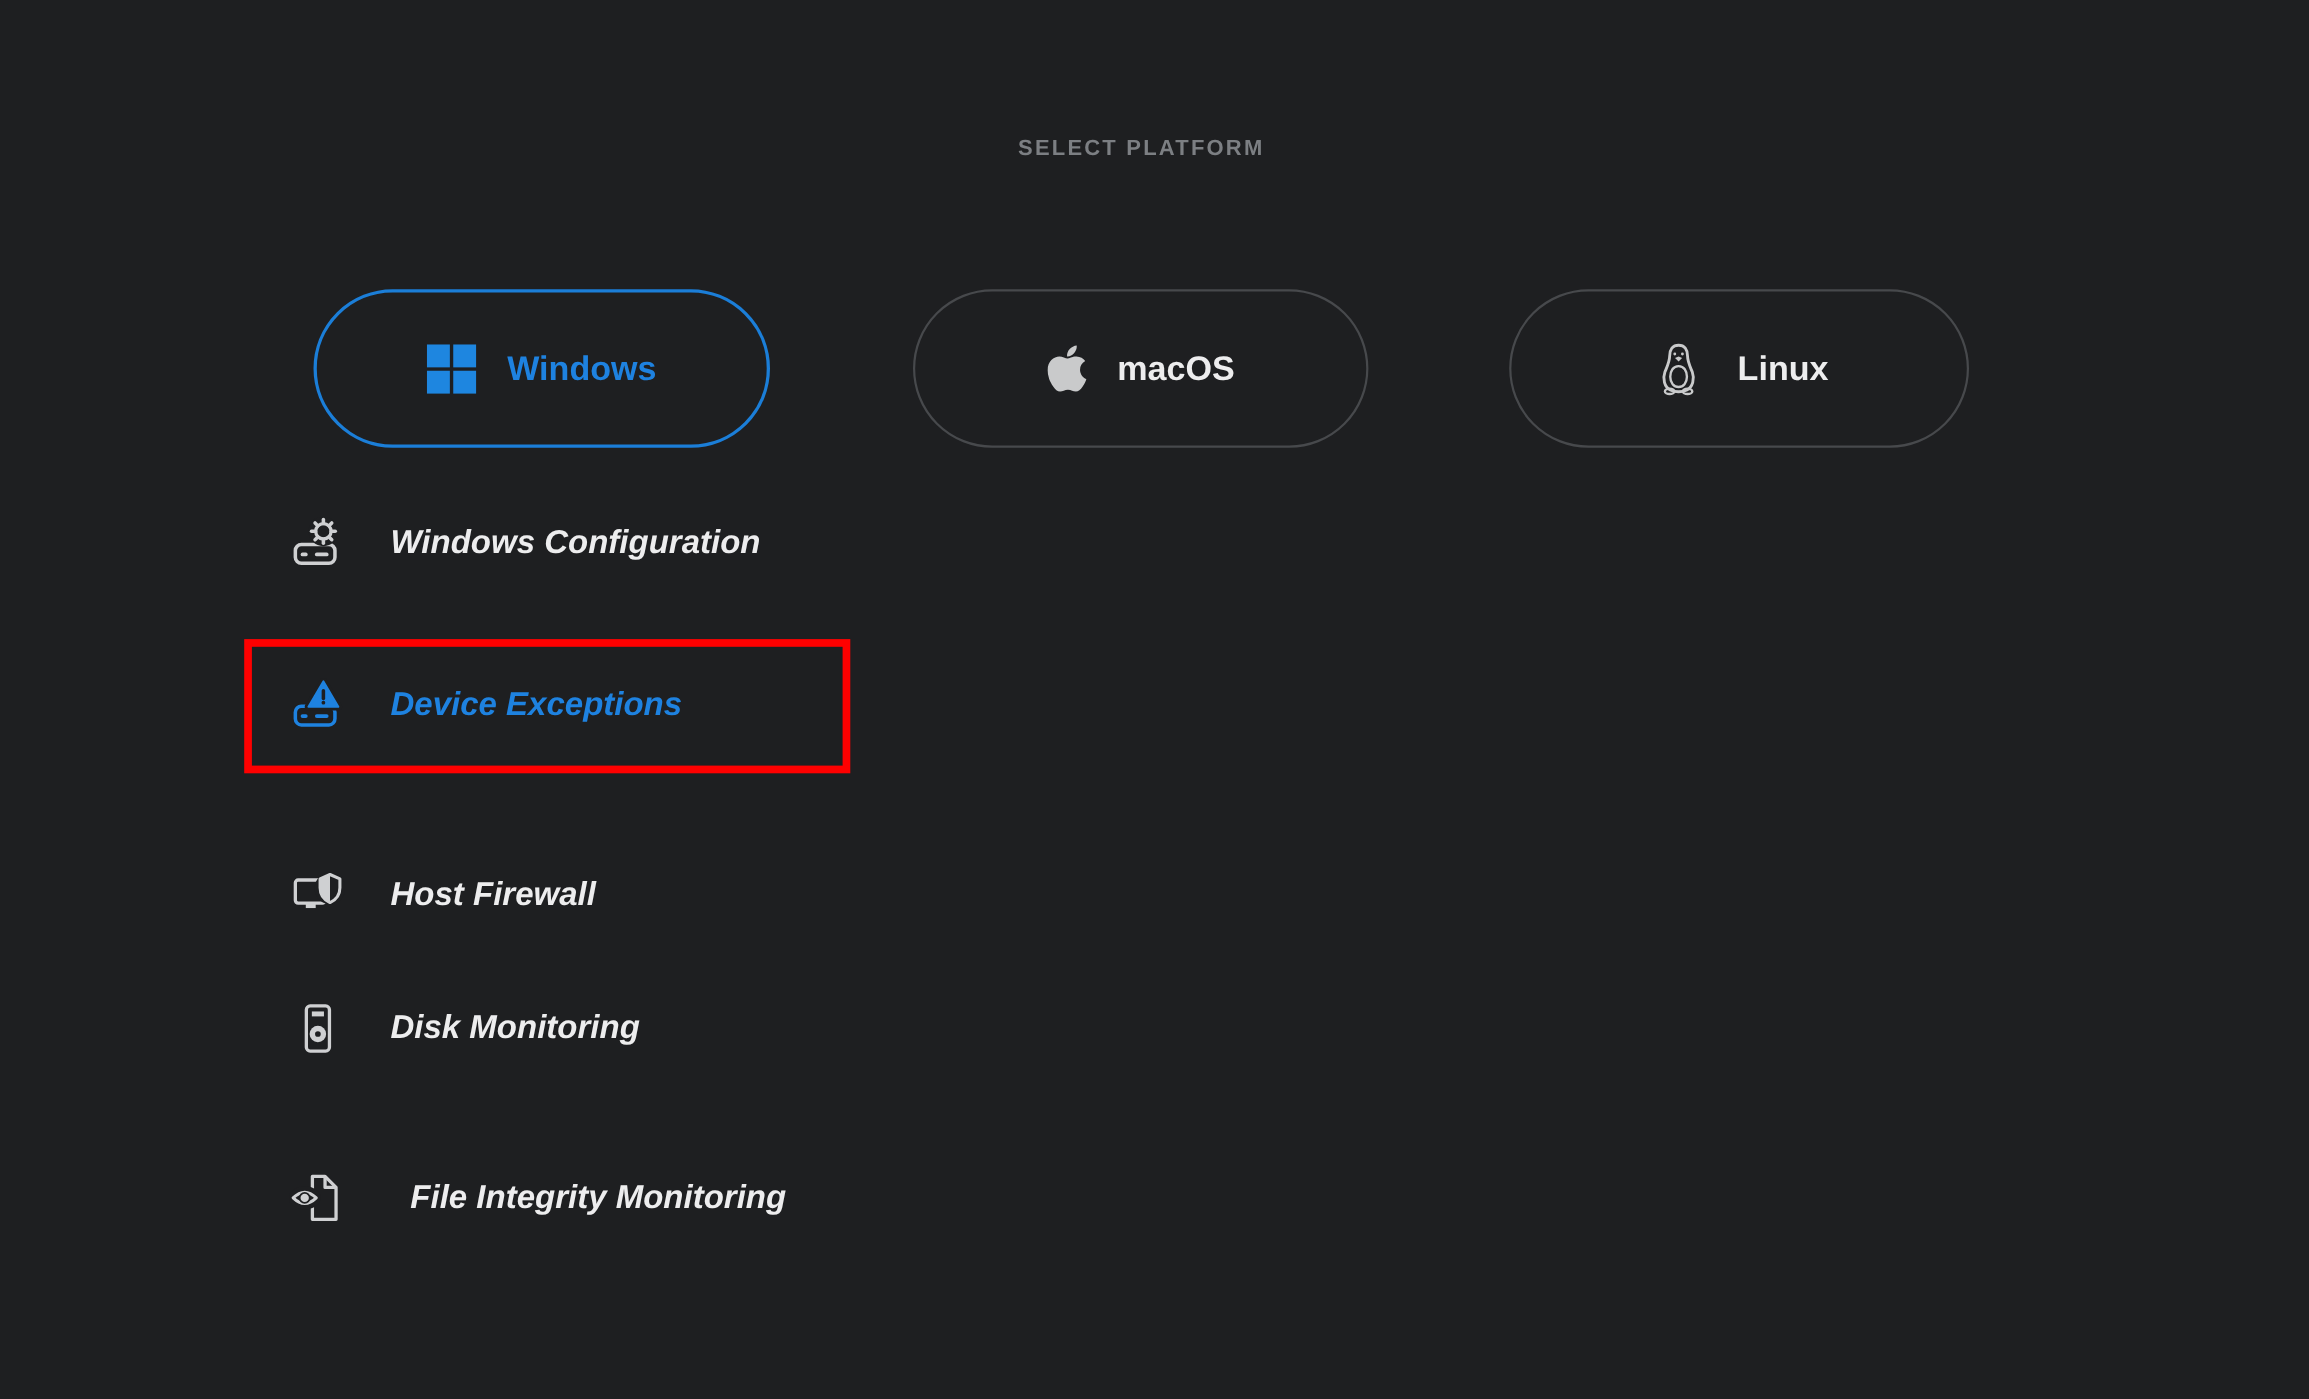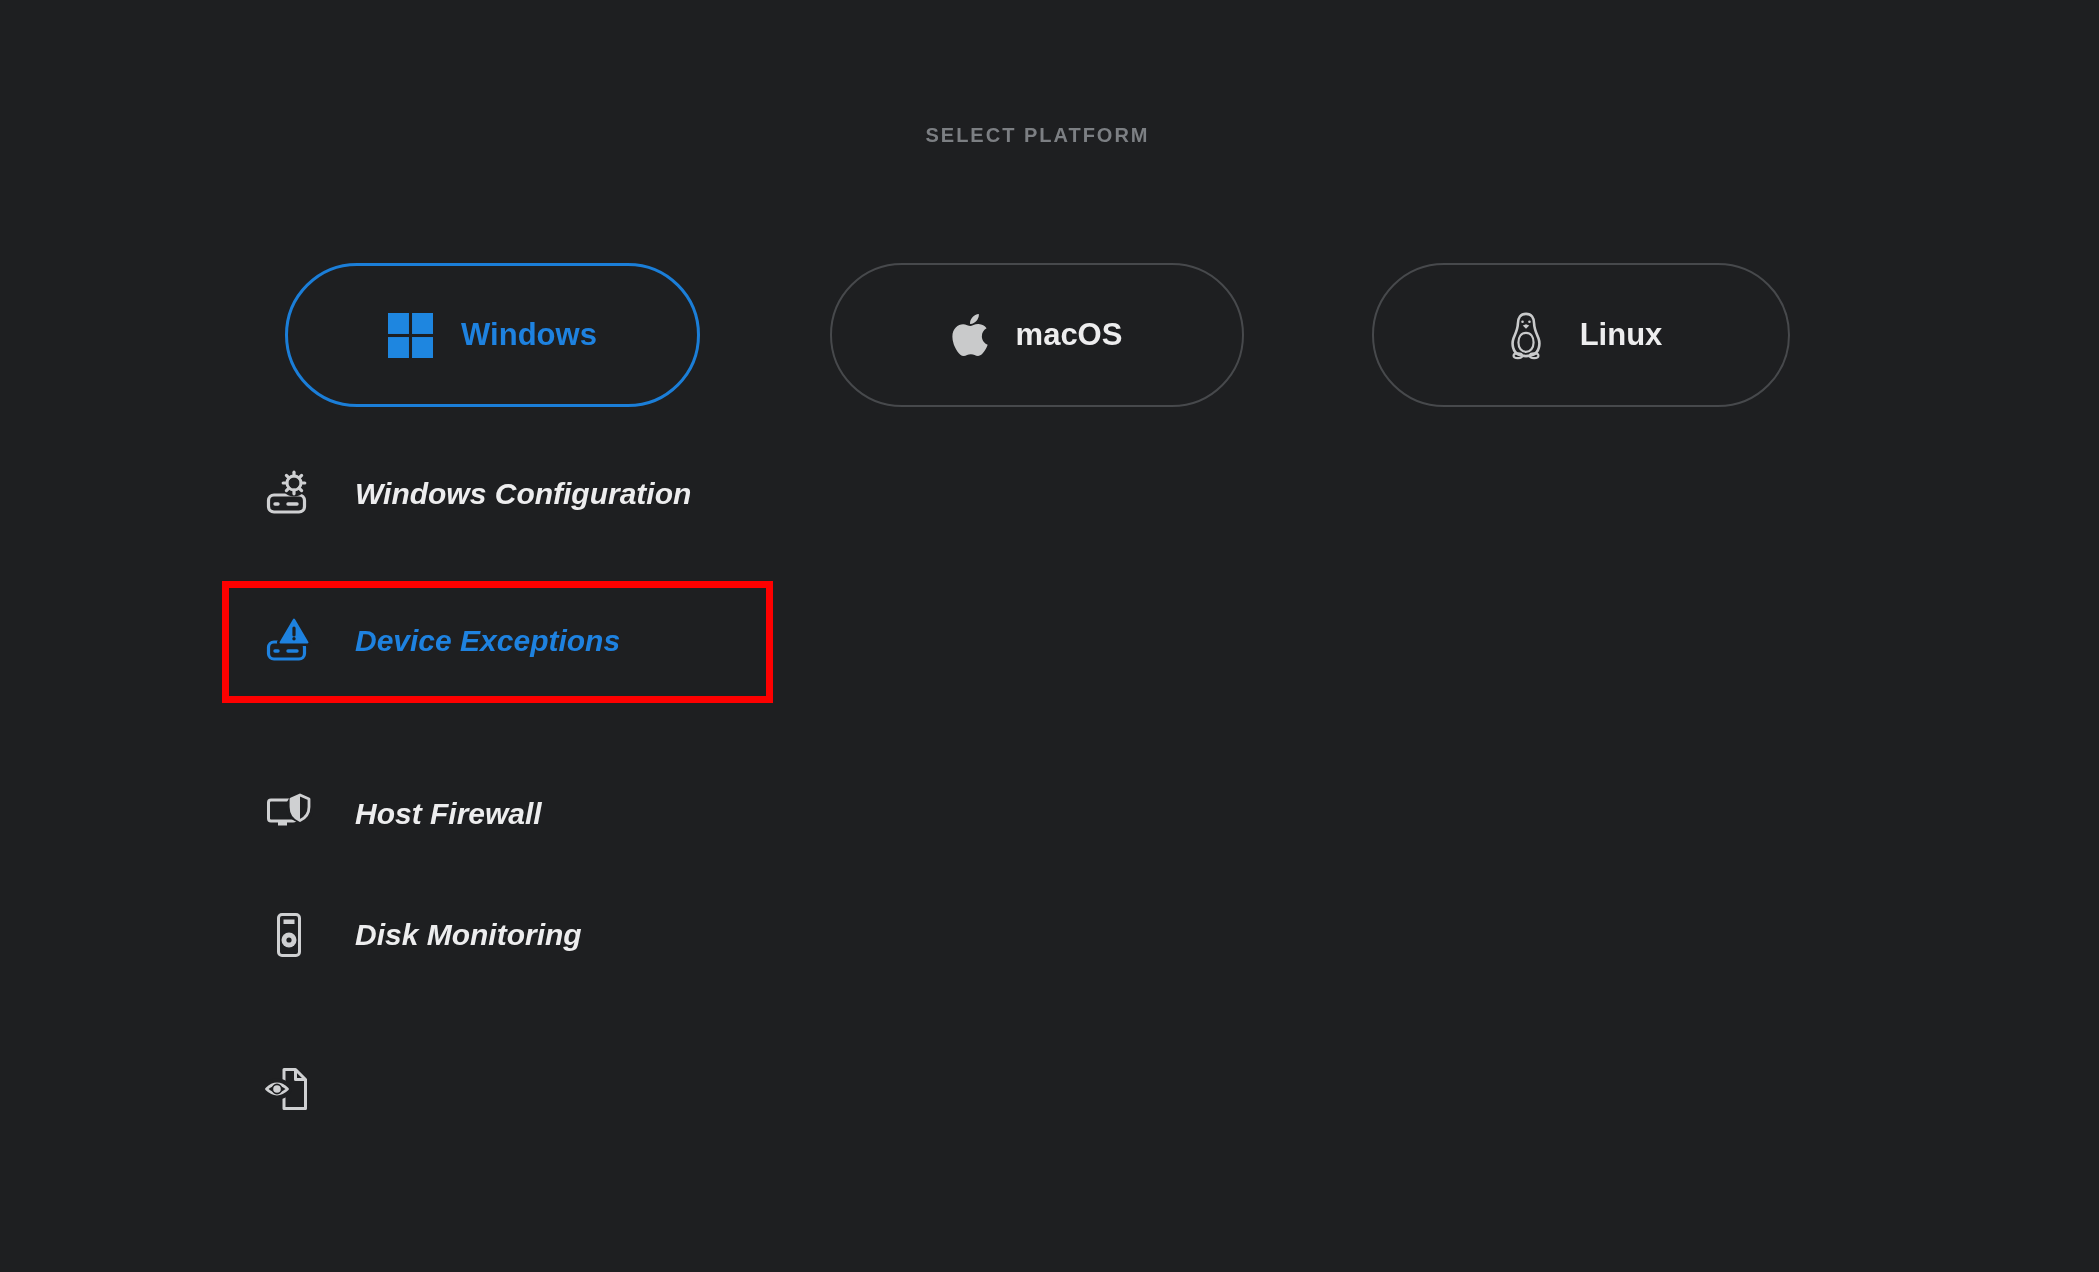--- a/index.html
+++ b/index.html
@@ -169,15 +169,16 @@
 <div class="menu-item mi-4">
   <span>
     <svg width="52" height="48" viewBox="0 0 48 48">
       <path d="M19,4.5 L30.5,4.5 L40.5,14.5 L40.5,43.5 L19,43.5 Z" fill="none" stroke="currentColor" stroke-width="3" stroke-linejoin="round"></path>
       <path d="M30.5,4.5 L30.5,14.5 L40.5,14.5" fill="none" stroke="currentColor" stroke-width="3" stroke-linejoin="round"></path>
       <ellipse cx="12" cy="24" rx="14.5" ry="10.5" fill="var(--bg)"></ellipse>
       <path d="M1.5,24 Q12,14 22.5,24 Q12,34 1.5,24 Z" fill="none" stroke="currentColor" stroke-width="2.8" stroke-linejoin="round"></path>
       <circle cx="12" cy="24" r="4.6" fill="currentColor" stroke="var(--bg)" stroke-width="1.6"></circle>
     </svg>
   </span>
+  <span class="menu-label">File Integrity Monitoring</span>
 </div>
 
 <div class="annotation-box"></div>
 
 </body></html>

